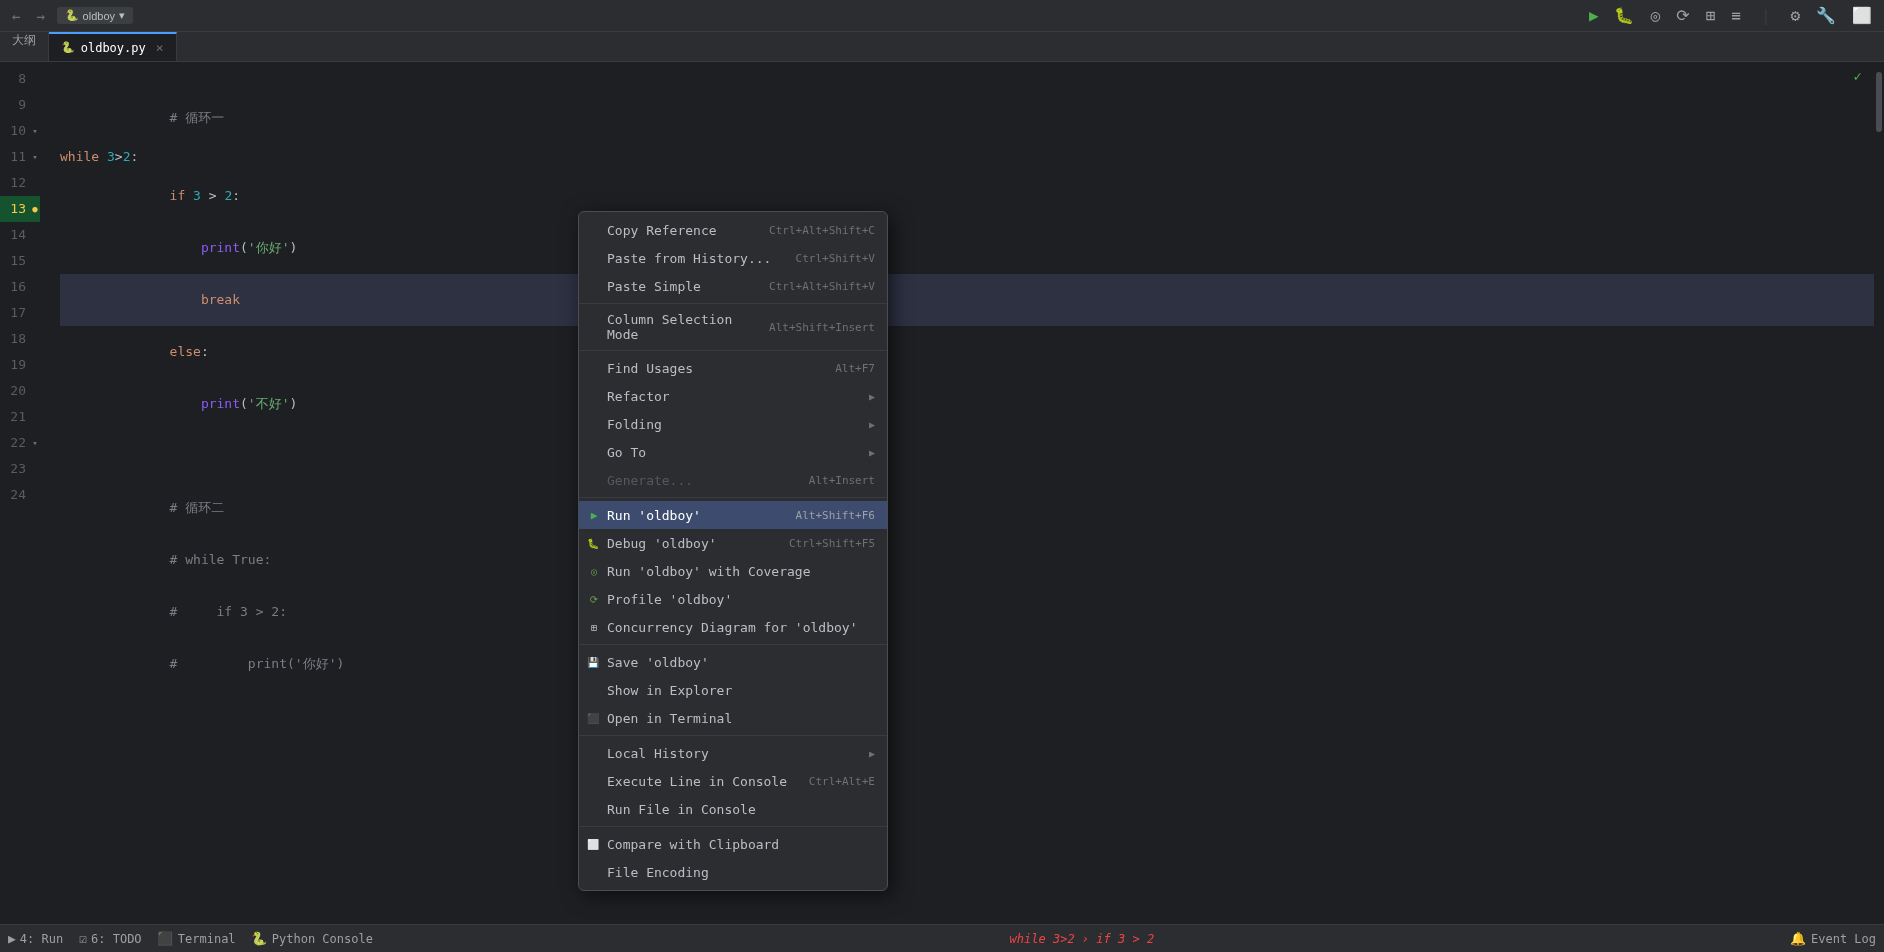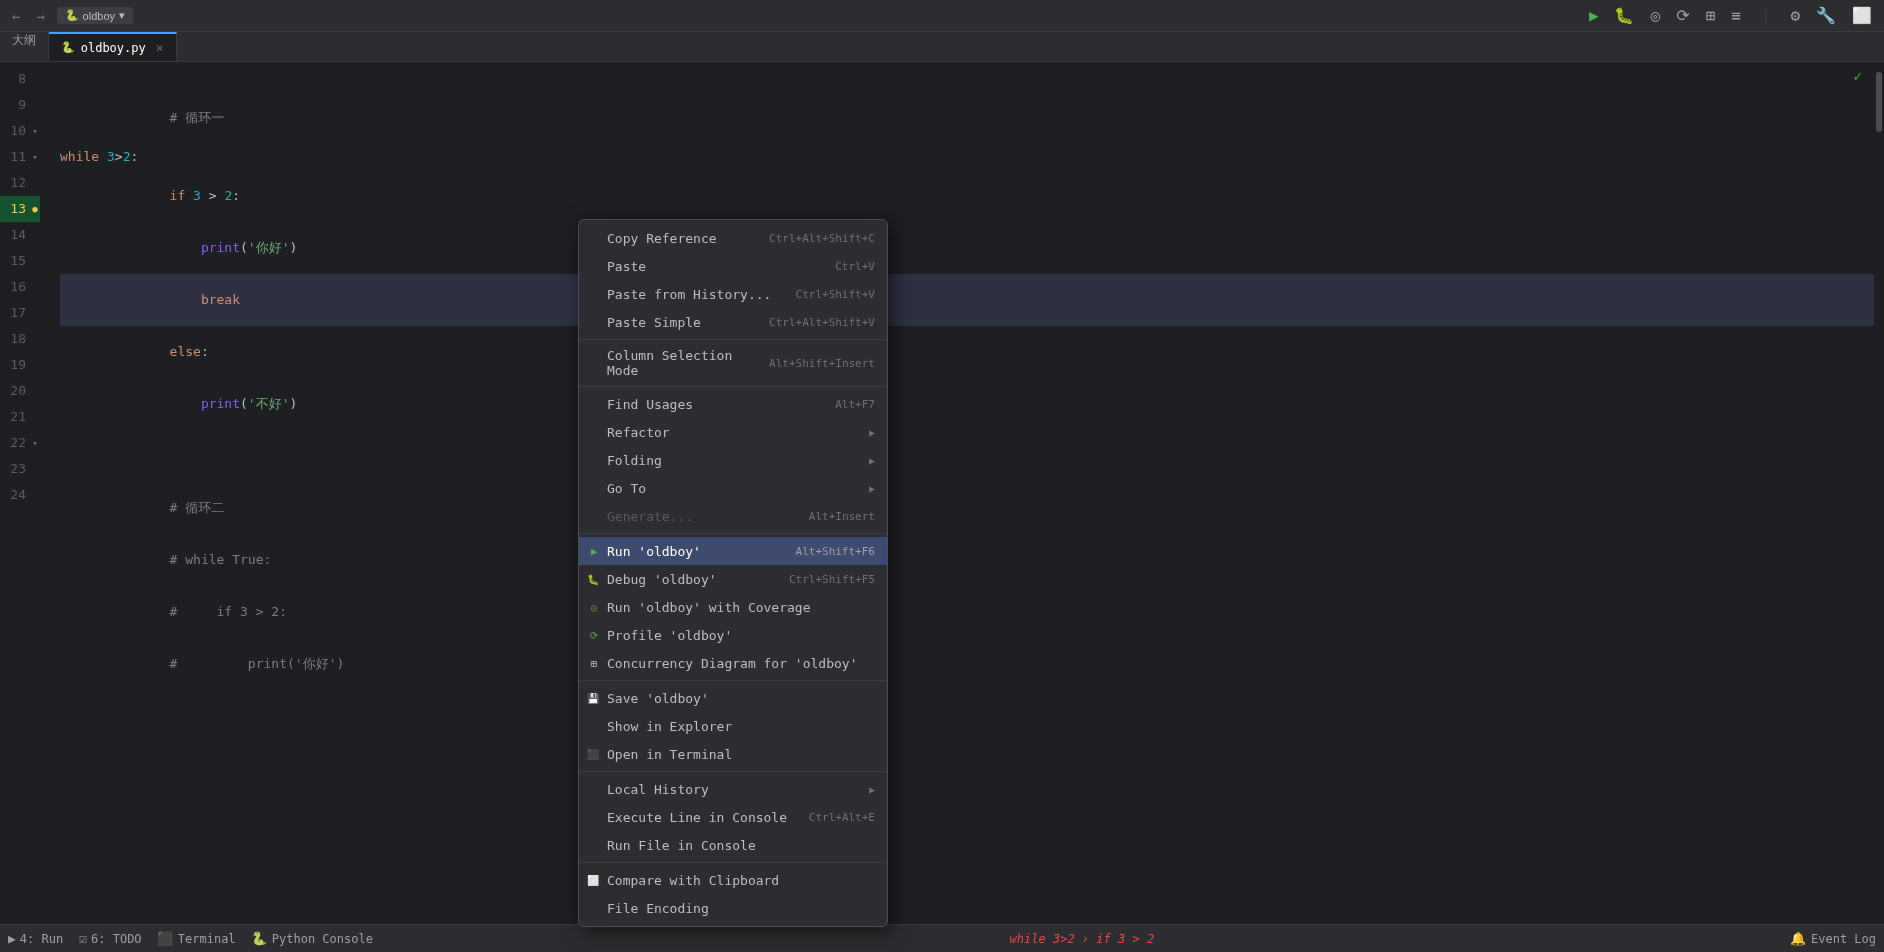--- a/index.html
+++ b/index.html
@@ -151,21 +151,21 @@
       background: #4b4d52;
       border-radius: 3px;
       position: absolute;
       top: 10px;
       left: 2px;
     }
 
     
     #context-menu {
       position: absolute;
-      top: 219px;
+      top: 211px;
       left: 578px;
       width: 310px;
       background: #2b2d30;
       border: 1px solid #4a4d52;
       border-radius: 6px;
       box-shadow: 4px 4px 20px rgba(0,0,0,0.6);
       z-index: 100;
       padding: 4px 0;
       font-size: 13px;
     }
@@ -454,25 +454,20 @@
 </div>
 
 <div id="context-menu">
 
   <div class="menu-item">
     <span class="item-icon"></span>
     <span>Copy Reference</span>
     <span class="shortcut">Ctrl+Alt+Shift+C</span>
   </div>
 
-  <div class="menu-item">
-    <span class="item-icon"></span>
-    <span>Paste</span>
-    <span class="shortcut">Ctrl+V</span>
-  </div>
 
   <div class="menu-item">
     <span class="item-icon"></span>
     <span>Paste from History...</span>
     <span class="shortcut">Ctrl+Shift+V</span>
   </div>
 
   <div class="menu-item">
     <span class="item-icon"></span>
     <span>Paste Simple</span>

